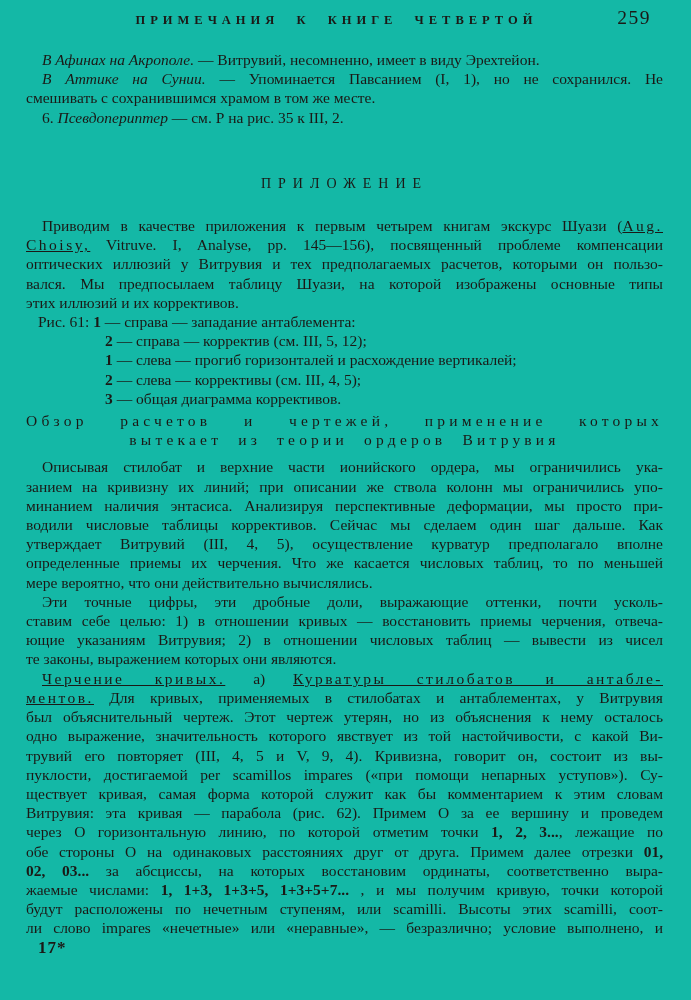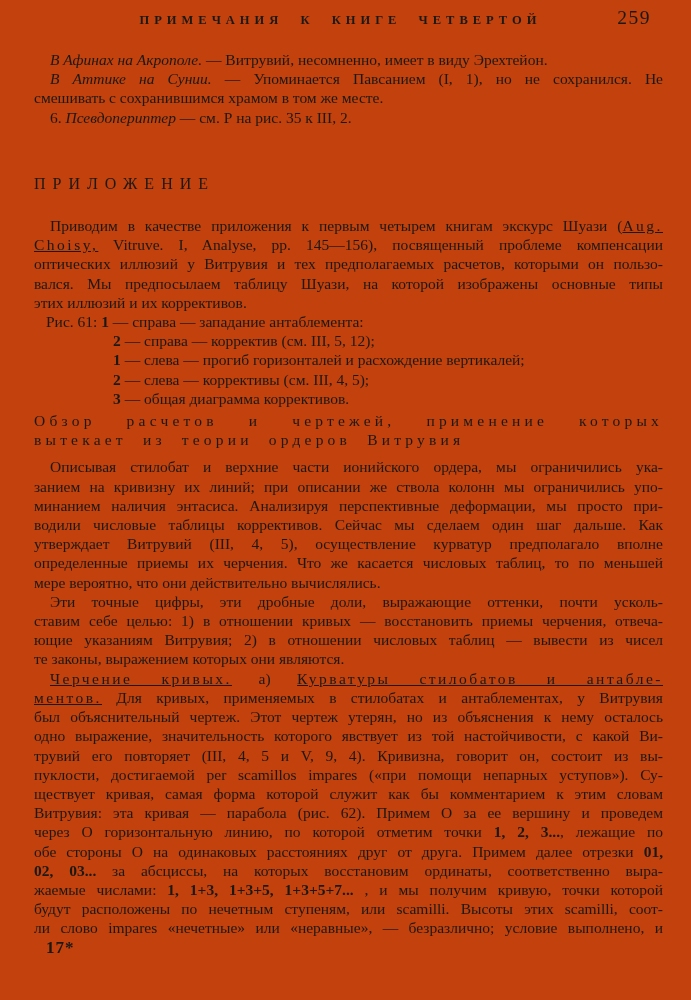--- a/index.html
+++ b/index.html
@@ -1,23 +1,23 @@
 <!DOCTYPE html>
 <html><head>
 <meta charset="utf-8">
 <style>
   html, body { margin: 0; padding: 0; background: #fbfaf6; }
   .page {
     position: relative;
     width: 691px; height: 1000px;
-    background: #c2410c;
+    background: #14b8a6;
     color: #1b1916;
     font-family: "Liberation Serif", "DejaVu Serif", serif;
     box-sizing: border-box;
-    padding: 10px 28px 0 34px;
+    padding: 10px 28px 0 26px;
     overflow: hidden;
   }
   
   .pg-header { position: relative; height: 22px; }
   .running-head {
     position: absolute; left: 50%; top: 3px; transform: translateX(-52%);
     font-size: 12.5px; font-weight: bold;
     letter-spacing: 5px; word-spacing: 9px; white-space: nowrap;
   }
   .page-number {
@@ -28,27 +28,27 @@
   .content { }
   .line { font-size: 15.5px; line-height: 19.2px; min-height: 19.2px; }
   .ind  { text-indent: 16px; }
   .just { text-align: justify; text-align-last: justify; }
   .seg-i  { font-style: italic; }
   .seg-b  { font-weight: bold; }
   .seg-sp { letter-spacing: 2.5px; text-decoration: underline; }
   
   .b-notes { margin-top: 18px; }
   .b-h1 { margin: 47px 0 23px; }
-  .b-h1 .line { text-align: left; letter-spacing: 7px; font-size: 16px; }
+  .b-h1 .line { text-align: center; letter-spacing: 7px; font-size: 14px; }
   .b-figlist .l-lhead { margin-left: 12px; }
   .b-figlist .l-litem { margin-left: 79px; }
   .b-sphead { margin: 3px 0 8px; }
   .b-sphead .line { letter-spacing: 4.2px; word-spacing: 6px; }
   .b-sphead .l-full   { text-align: justify; text-align-last: justify; }
-  .b-sphead .l-center { word-spacing: 8px; }
+  .b-sphead .l-center { text-align: center; word-spacing: 8px; }
   
   .sig { margin-left: 12px; font-size: 17px; font-weight: bold; letter-spacing: 1px; line-height: 19.2px; }
 </style>
 </head>
 <body>
 
 <div class="page">
   <div class="pg-header">
     <span class="running-head">ПРИМЕЧАНИЯ К КНИГЕ ЧЕТВЕРТОЙ</span>
     <span class="page-number">259</span>

